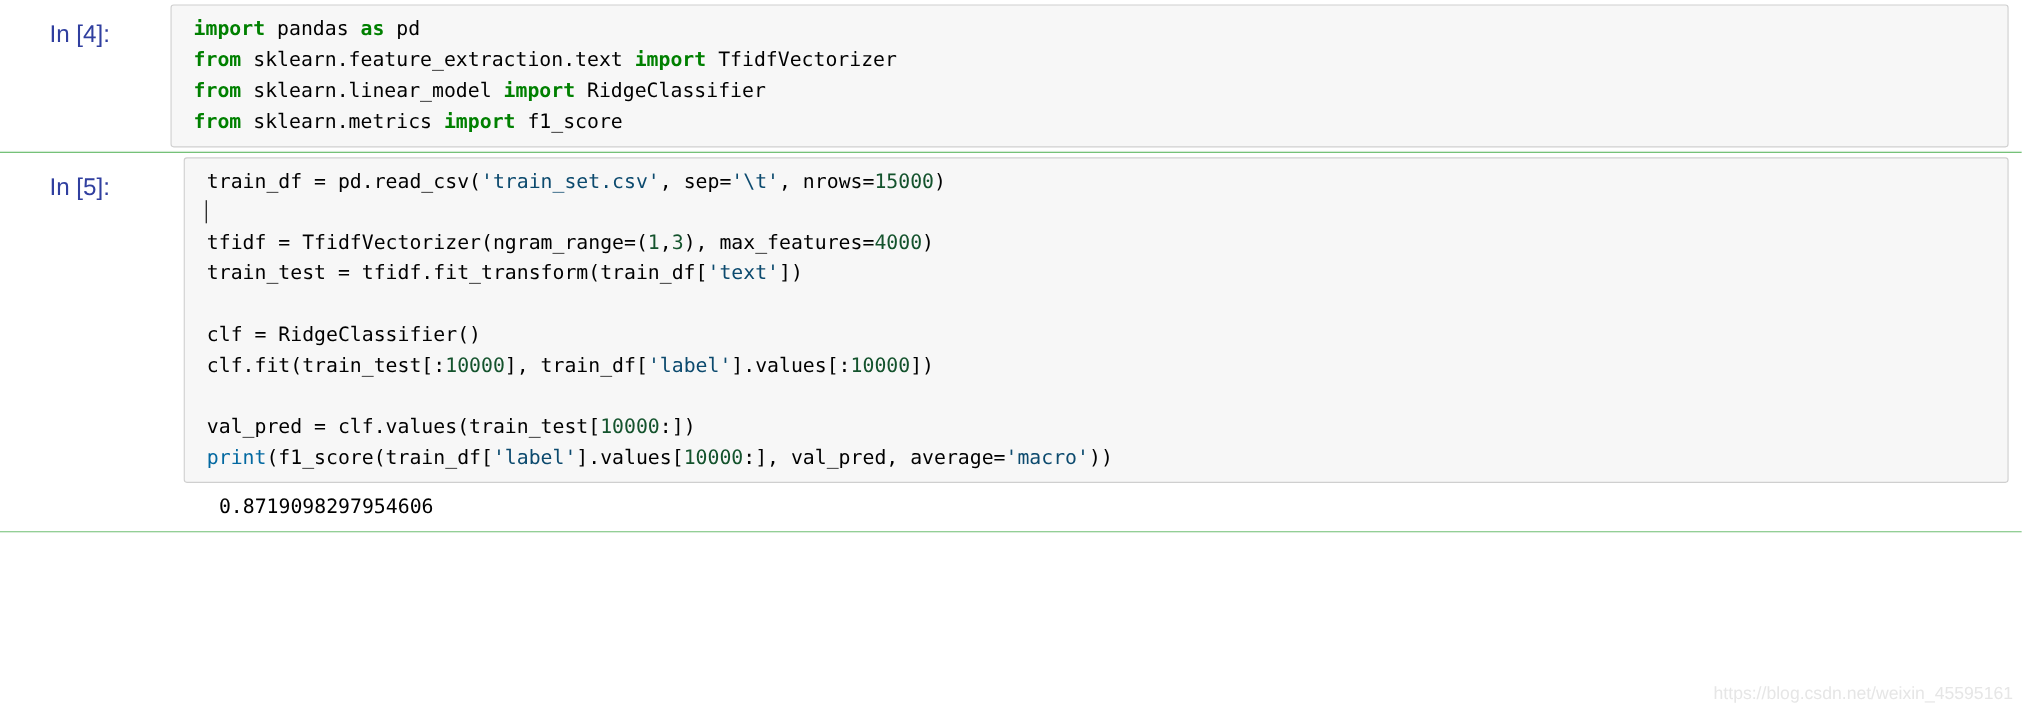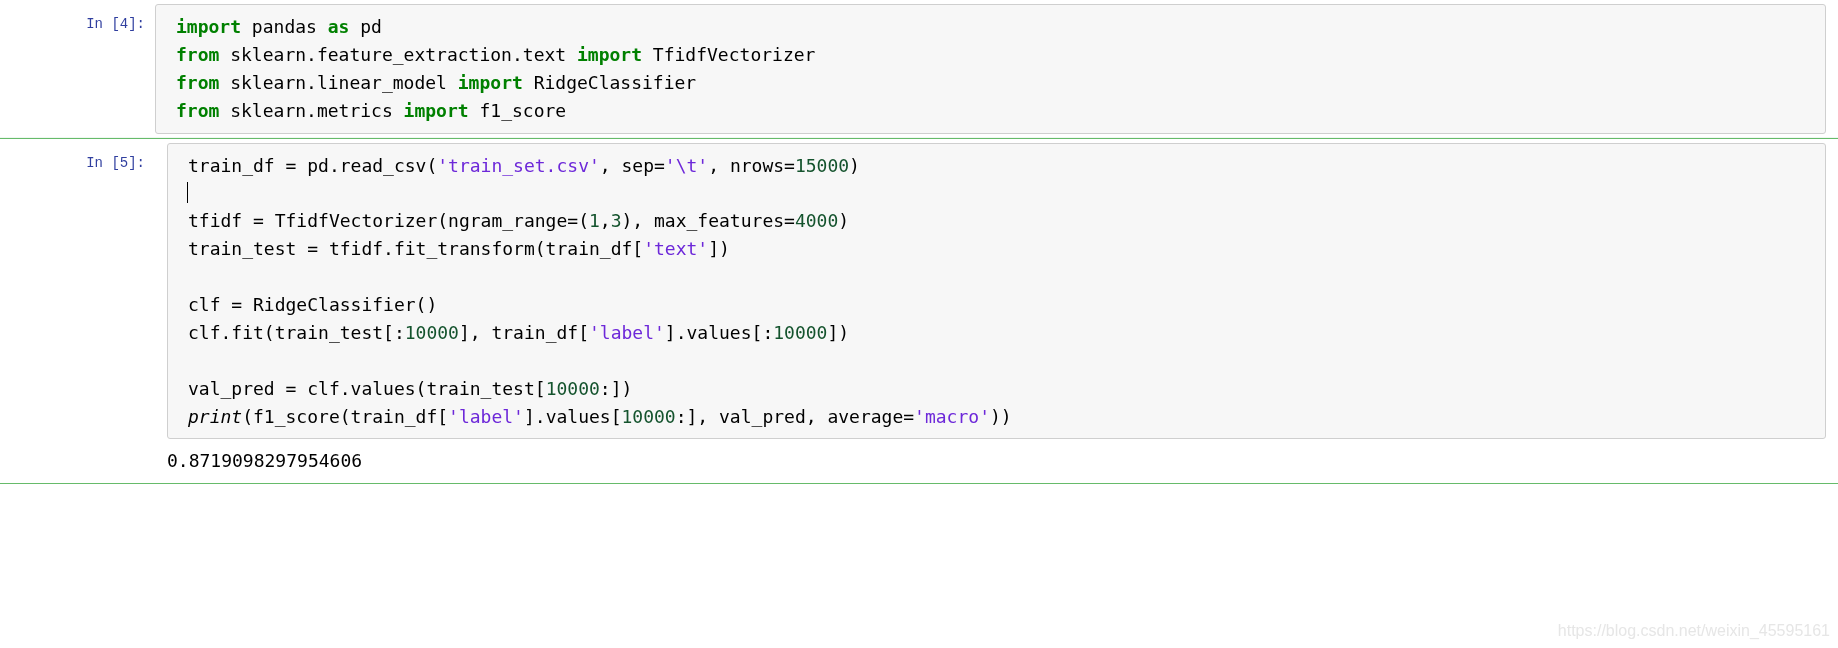--- a/index.html
+++ b/index.html
@@ -22,24 +22,24 @@
   }
   .cell.selected {
     border-top: 1px solid #66bb6a;
     border-bottom: 1px solid #66bb6a;
     box-shadow: 0 0 0 1px rgba(102,187,106,0.1);
     gap: 12px;
   }
   .prompt-area {
     width: 155px;
     flex-shrink: 0;
-    text-align: right;
+    text-align: center;
     padding: 10px 10px 0 0;
-    font-family: Liberation Mono, monospace;
-    font-size: 14px;
+    font-family: Liberation Sans, sans-serif;
+    font-size: 22px;
   }
   .prompt-in {
     color: #303f9f;
     font-weight: 500;
   }
   .input-area {
     flex: 1;
     padding-right: 12px;
   }
   .code-box {
@@ -47,26 +47,27 @@
     border: 1px solid #cfcfcf;
     border-radius: 3px;
     padding: 8px 20px;
     font-family: "DejaVu Sans Mono", "Menlo", "Consolas", monospace;
     white-space: pre;
     overflow-x: auto;
   }
   .output-area {
     padding: 8px 0 4px 0;
     font-family: "DejaVu Sans Mono", monospace;
+    margin-left: 32px;
   }
   
   .kw { color: #008000; font-weight: bold; }                          
-  .str { color: #6d28d9; }                         
+  .str { color: #0c4a6e; }                         
   .num { color: #14532d; }                         
-  .bi { color: #000000; font-style: italic; }                          
+  .bi { color: #0369a1; }                          
   .cursor {
     display: inline-block;
     border-left: 1px solid #000;
     height: 1.2em;
     vertical-align: text-bottom;
     margin-left: -1px;
   }
   .watermark {
     position: fixed;
     right: 8px;

